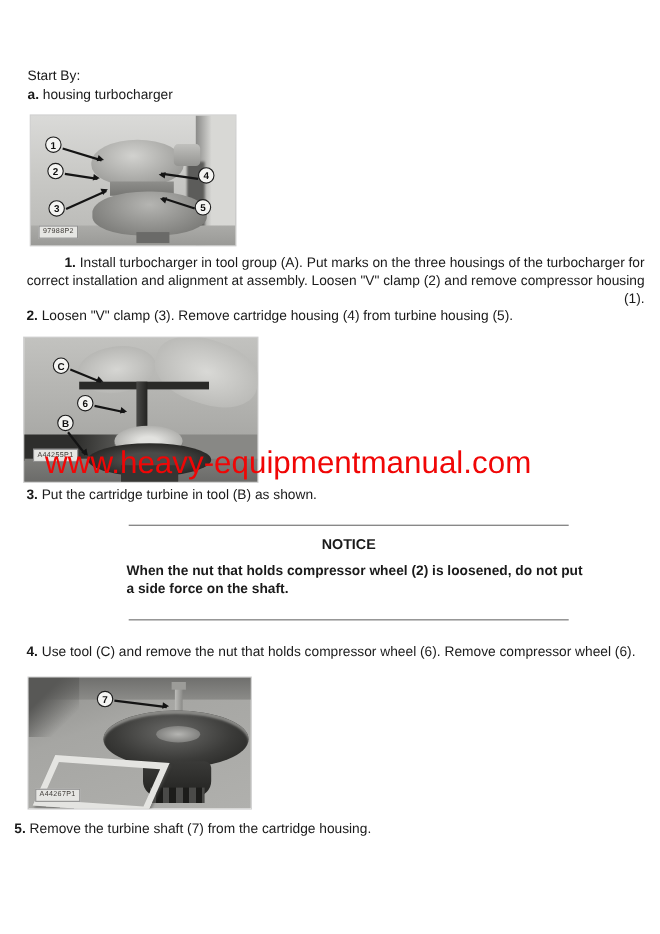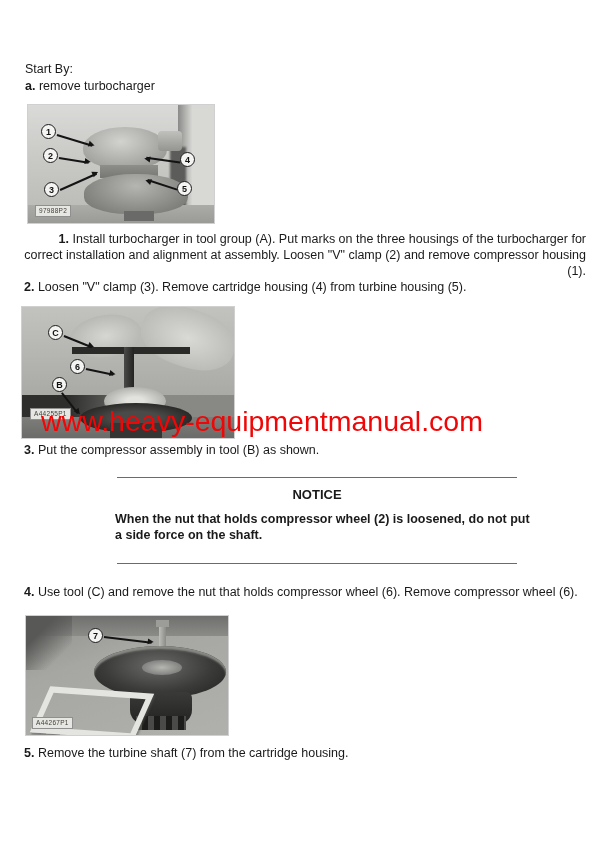--- a/index.html
+++ b/index.html
@@ -32,21 +32,21 @@
   #watermark{
     position:absolute;left:41px;top:405px;width:559px;z-index:20;
     font-size:28.5px;font-weight:normal;letter-spacing:0px;white-space:nowrap;
   }
 </style>
 </head>
 <body>
 
 <div class="txt" style="left:25px;top:49px;margin-top:12px;">Start By:</div>
 <div class="txt" style="left:25px;top:78px;">
-  <b>a.</b><span> remove turbocharger</span>
+  <b>a.</b><span> housing turbocharger</span>
 </div>
 
 <div class="photo" style="left:28px;top:105px;width:186px;height:118px;background:linear-gradient(180deg,#dadad8 0%,#c9c9c6 45%,#b8b8b5 100%);">
   <div style="left:150px;top:0;width:36px;height:118px;background:linear-gradient(90deg,#8a8a88,#d8d8d5 40%);"></div>
   <div style="left:142px;top:42px;width:16px;height:60px;background:#5c5c5a;filter:blur(1px);"></div>
   <div style="left:0;top:100px;width:186px;height:18px;background:linear-gradient(180deg,#ababa8,#9a9a97);"></div>
 
   <div style="left:55px;top:22px;width:84px;height:42px;border-radius:50% 50% 45% 45%;background:radial-gradient(ellipse at 45% 35%,#d2d2cf 0%,#a8a8a5 60%,#8a8a87 100%);"></div>
   <div style="left:130px;top:26px;width:24px;height:20px;border-radius:4px;background:linear-gradient(180deg,#c0c0bd,#949491);"></div>
   <div style="left:72px;top:60px;width:58px;height:13px;background:linear-gradient(180deg,#8e8e8b,#767673);"></div>
@@ -105,21 +105,21 @@
   <div class="callout" style="left:30px;top:70px;">
       <span>B</span>
     </div>
   <div class="arrow" style="left:40px;top:85px;width:26px;transform:rotate(52deg);"></div>
   <div class="photo-id" style="left:8px;top:101px;">A44255P1</div>
 </div>
 
 <div id="watermark" style="color: rgb(240, 6, 6);">www.heavy-equipmentmanual.com</div>
 
 <p class="txt step" style="left:24px;top:442px;width:562px;margin:0;">
-  <b>3.</b><span> Put the compressor assembly in tool (B) as shown.</span>
+  <b>3.</b><span> Put the cartridge turbine in tool (B) as shown.</span>
 </p>
 
 <div class="rule" style="left:117px;top:477px;width:400px;"></div>
 <div class="txt" style="left:117px;top:487px;width:400px;text-align:center;font-weight:bold;font-size:13px;">NOTICE</div>
 <div class="txt" style="left:115px;top:511px;width:420px;font-weight:bold;">When the nut that holds compressor wheel (2) is loosened, do not put a side force on the shaft.</div>
 <div class="rule" style="left:117px;top:563px;width:400px;"></div>
 
 <p class="txt step" style="left:24px;top:584px;width:566px;margin:0;">
   <b>4.</b><span> Use tool (C) and remove the nut that holds compressor wheel (6). Remove compressor wheel (6).</span>
 </p>
@@ -135,15 +135,15 @@
   <div style="left:110px;top:100px;width:50px;height:14px;background:repeating-linear-gradient(90deg,#4a4a48 0 6px,#1c1c1a 6px 12px);"></div>
   <div style="left:14px;top:74px;width:92px;height:34px;border:6px solid #e4e4e1;transform:skew(-24deg,4deg);background:transparent;box-shadow:2px 2px 2px #55555388;"></div>
 
   <div class="callout" style="left:62px;top:12px;">
       <span>7</span>
     </div>
   <div class="arrow" style="left:78px;top:20px;width:48px;transform:rotate(7deg);"></div>
   <div class="photo-id" style="left:6px;top:101px;">A44267P1</div>
 </div>
 
-<p class="txt step" style="left:24px;top:745px;width:562px;margin:0;">
+<p class="txt step" style="left:13px;top:745px;width:562px;margin:0;">
   <b>5.</b><span> Remove the turbine shaft (7) from the cartridge housing.</span>
 </p>
 
 </body></html>

